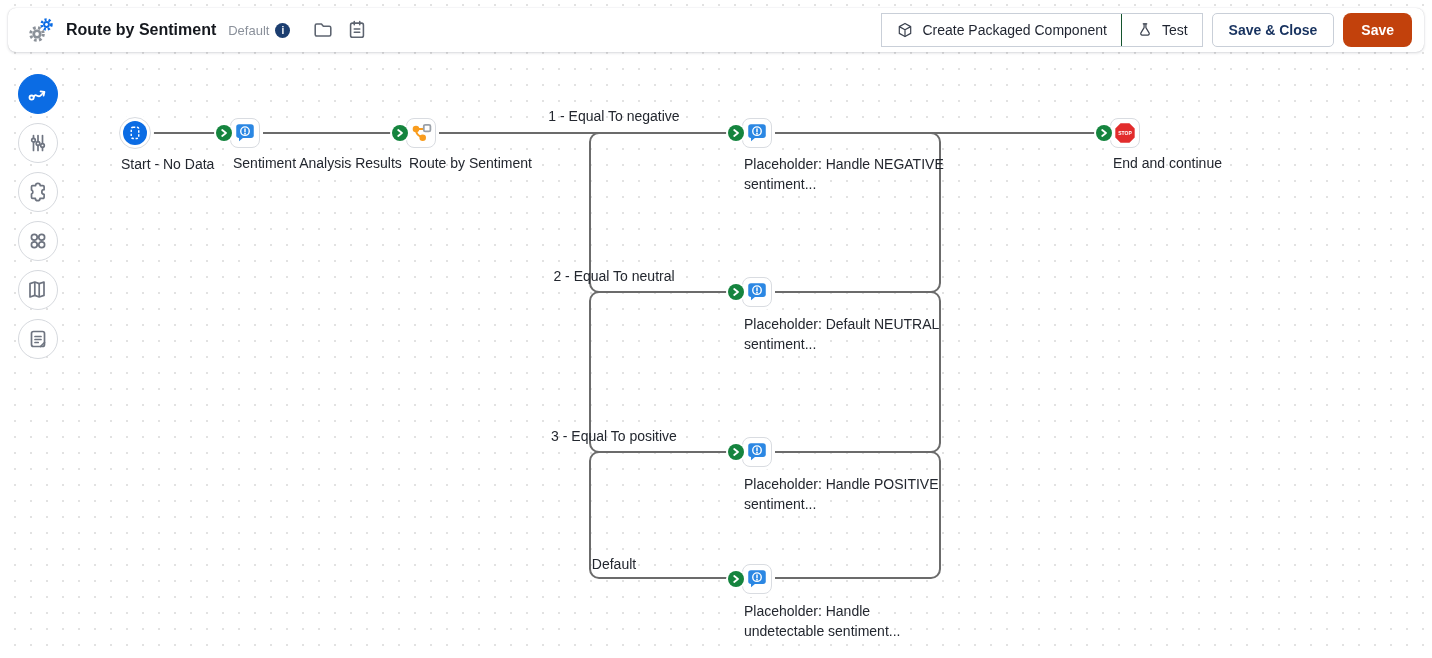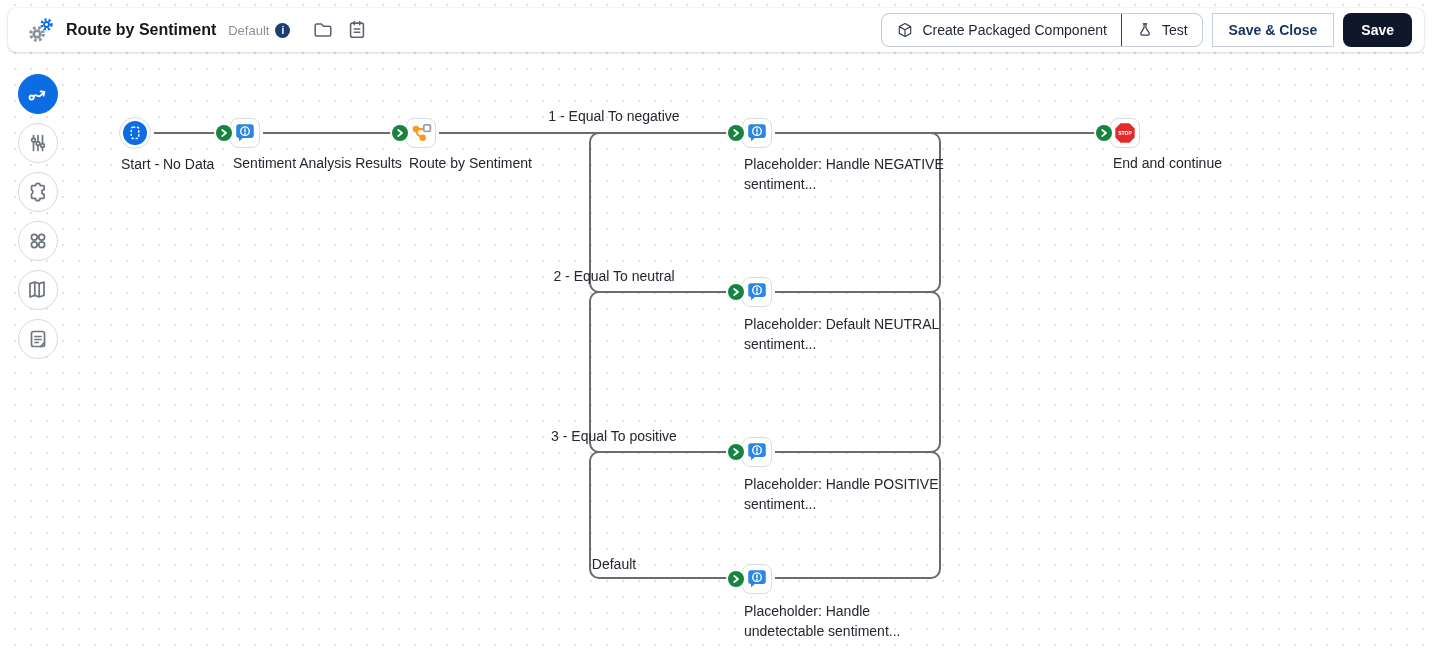--- a/index.html
+++ b/index.html
@@ -18,27 +18,27 @@
   }
   .logo{width:30px;height:30px;flex:0 0 auto;display:flex;align-items:center;justify-content:center;}
   .title{font-size:16px;font-weight:bold;color:#15181e;margin-left:10px;white-space:nowrap;}
   .type-label{font-size:13px;color:#8b919b;margin-left:12px;}
   .info-badge{width:15px;height:15px;border-radius:50%;background:#1c3e70;color:#fff;
     font-size:10px;font-weight:bold;display:flex;align-items:center;justify-content:center;margin-left:6px;}
   .hdr-icon-btn{width:34px;height:34px;display:flex;align-items:center;justify-content:center;
     color:#5d6470;background:transparent;border:none;border-radius:6px;cursor:pointer;}
   .hdr-icon-btn.first{margin-left:16px;}
   .actions{margin-left:auto;display:flex;align-items:center;gap:9px;}
-  .btn-group{display:flex;border:1px solid #c9cfd8;border-radius:8px;overflow:hidden;height:32px;background:#84cc16;justify-content:space-between;}
+  .btn-group{display:flex;border:1px solid #c9cfd8;border-radius:0;overflow:hidden;height:32px;background:#84cc16;justify-content:space-between;}
   .btn-plain{display:flex;align-items:center;gap:8px;padding:0 14px;font-size:14px;color:#1f2430;
     background:#fff;border:none;font-family:inherit;cursor:pointer;white-space:nowrap;}
   .btn-group .btn-plain + .btn-plain{border-left:1px solid #14532d;}
-  .btn-outline{height:34px;border:1px solid #c9cfd8;border-radius:0;background:#fff;font-weight:bold;
+  .btn-outline{height:34px;border:1px solid #c9cfd8;border-radius:5px;background:#fff;font-weight:bold;
     color:#17325f;font-size:14px;padding:0 16px;font-family:inherit;cursor:pointer;white-space:nowrap;}
-  .btn-primary{height:34px;border:none;border-radius:8px;background:#0f172a;color:#fff;font-weight:bold;
+  .btn-primary{height:34px;border:none;border-radius:8px;background:#c2410c;color:#fff;font-weight:bold;
     font-size:14px;padding:0 18px;font-family:inherit;cursor:pointer;}
   
   .side-btn{position:absolute;left:18px;width:40px;height:40px;border-radius:50%;background:#fff;
     border:1px solid #d6d9de;display:flex;align-items:center;justify-content:center;color:#6e7480;
     z-index:6;cursor:pointer;box-sizing:border-box;}
   .side-btn.active{background:#0b6ce4;border-color:#0b6ce4;color:#fff;}
   
   .line{position:absolute;background:#6b6b6b;z-index:1;}
   .branch-rect{position:absolute;border:2px solid #6b6b6b;border-radius:10px;z-index:1;box-sizing:border-box;background:transparent;}
   

